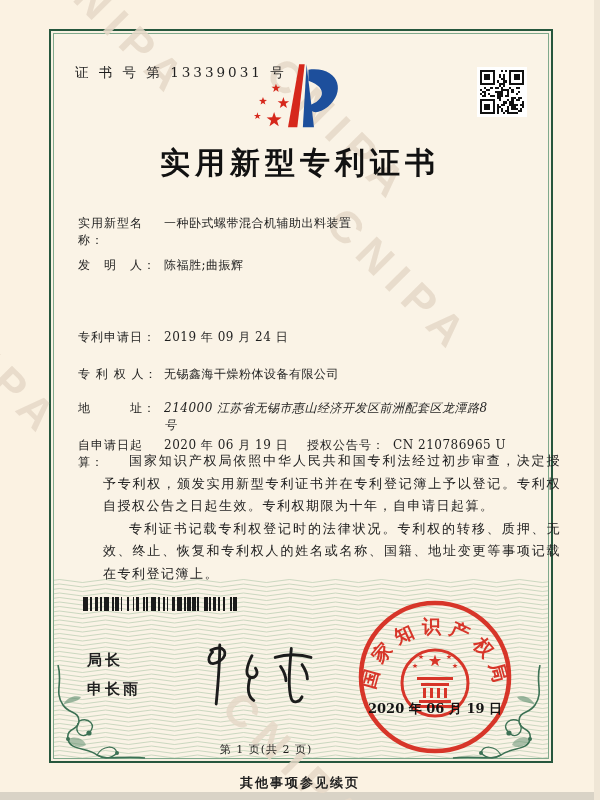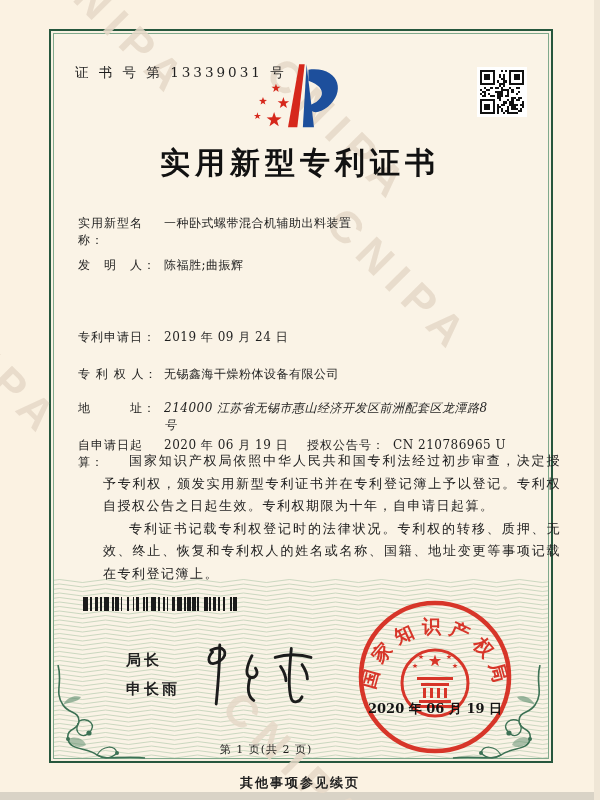--- a/index.html
+++ b/index.html
@@ -56,21 +56,21 @@
     position:absolute;left:78px;top:450px;width:458px;
     font-size:13px;line-height:22.5px;letter-spacing:1.5px;text-align:justify;color:#222;margin-left:25px;
   }
   .body-text p{margin:0;text-indent:2em;}
   .barcode{position:absolute;left:83px;top:597px;width:158px;height:14px;font-size:0;}
   .barcode i{display:inline-block;height:100%;}
   .barcode i.b{background:#1b1b1b;}
   .signer{
     position:absolute;left:87px;top:646px;
     font-family:"DejaVu Sans","Liberation Sans",sans-serif;
-    font-weight:bold;font-size:15px;letter-spacing:3px;line-height:29px;color:#222;margin-left:39px;
+    font-weight:bold;font-size:15px;letter-spacing:3px;line-height:29px;color:#222;
   }
   .signature{position:absolute;left:180px;top:636px;width:160px;height:76px;}
   .seal{position:absolute;left:355px;top:597px;width:160px;height:160px;}
   .seal-date{
     position:absolute;left:355px;top:700px;width:160px;text-align:center;
     font-size:13px;font-weight:bold;letter-spacing:0px;color:#141414;z-index:4;
   }
   .page-note{position:absolute;left:0;top:742px;width:532px;text-align:center;font-size:11px;letter-spacing:1px;}
   .footer-note{position:absolute;left:0;top:774px;width:600px;text-align:center;font-size:13px;font-weight:bold;letter-spacing:2px;}
   .corner{position:absolute;width:96px;height:96px;}

